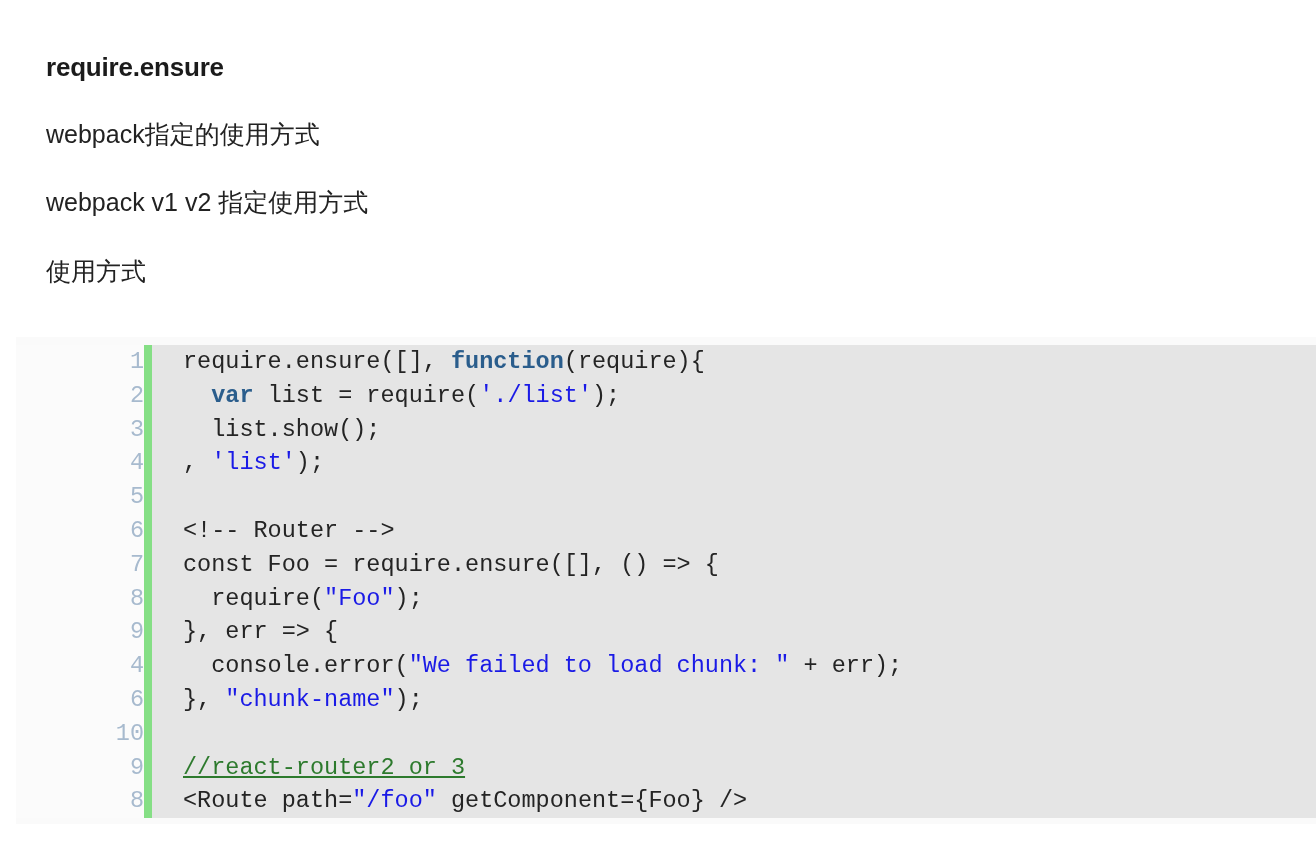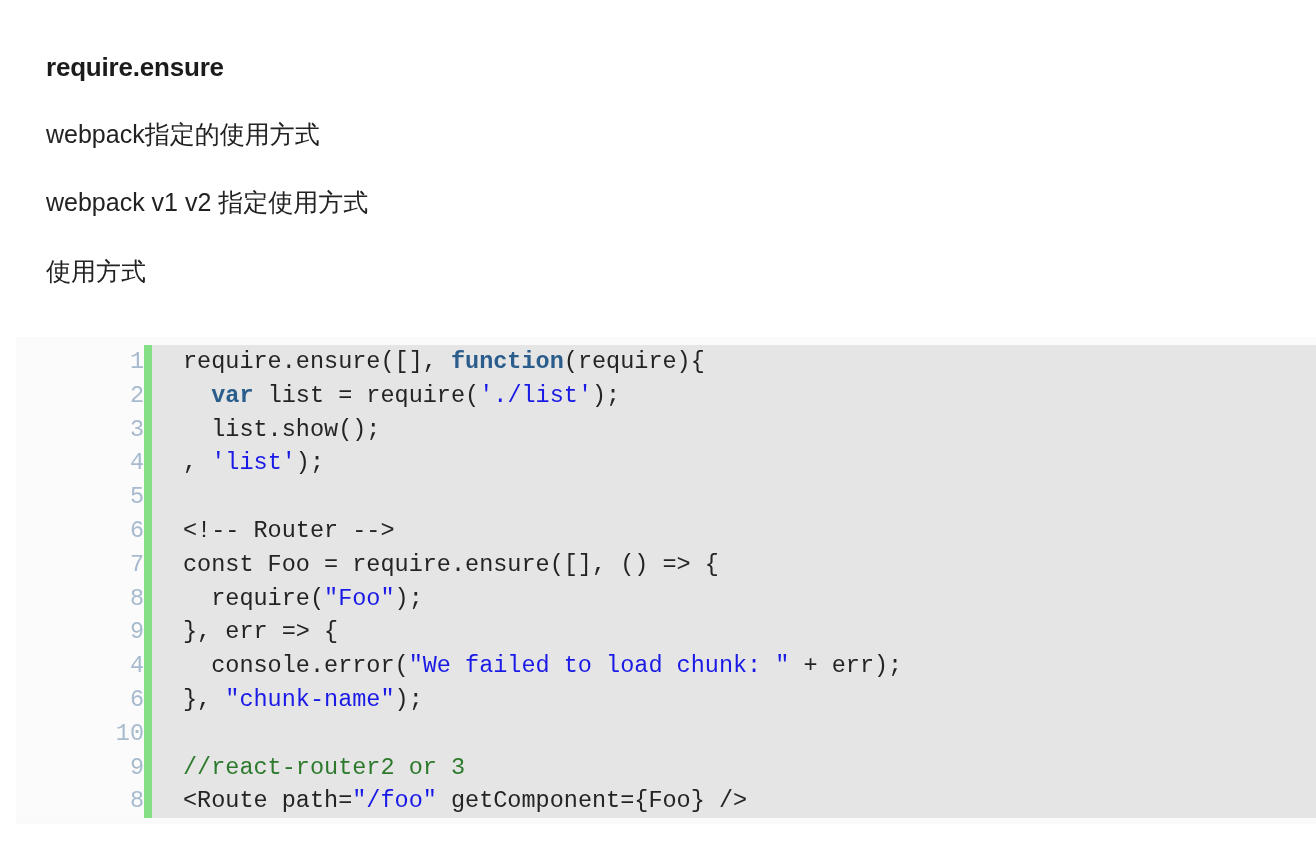--- a/index.html
+++ b/index.html
@@ -95,21 +95,21 @@
   }
 
   .code-area .cl {
     display: block;
     height: 33.8px;
     color: #242424;
   }
 
   .tok-kw   { color: #2a5d8c; font-weight: bold; }
   .tok-str  { color: #1a1ae6; }
-  .tok-cmt  { color: #2d7a2d; }
+  .tok-cmt  { color: #2d7a2d; text-decoration: underline; }
   .tok-pln  { color: #242424; }
 </style>
 </head>
 <body>
 
 <div class="doc">
 
   <h1 class="doc-title">require.ensure</h1>
 
   <p class="para p1">webpack指定的使用方式</p>

